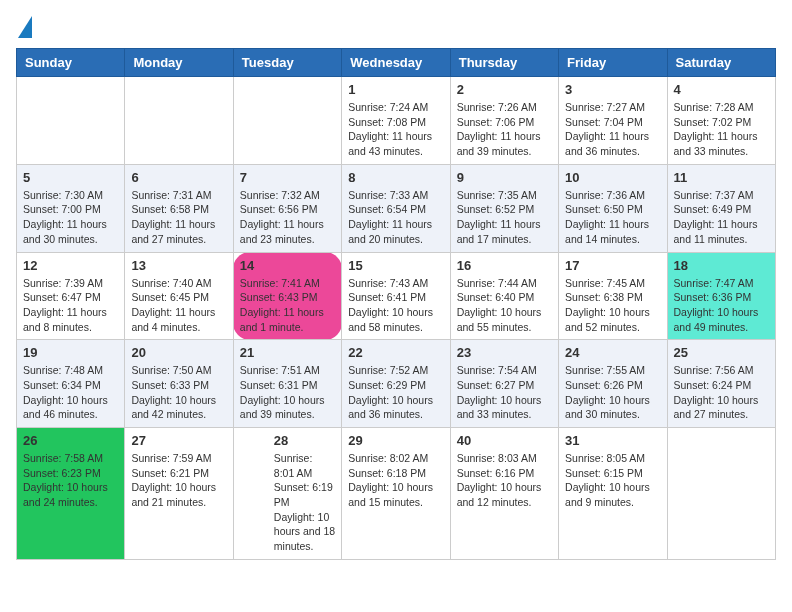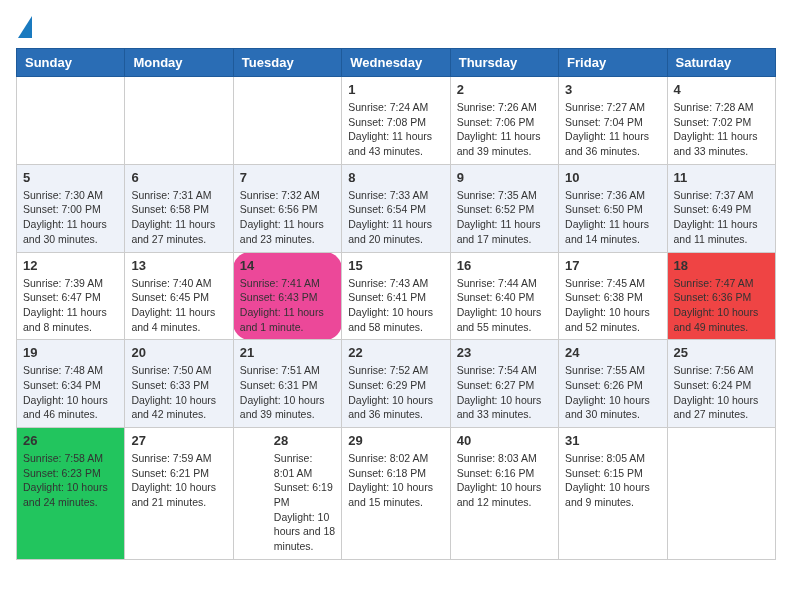--- a/index.html
+++ b/index.html
@@ -180,21 +180,21 @@
           <div class="day-info">Sunrise: 7:43 AM<br>Sunset: 6:41 PM<br>Daylight: 10 hours and 58 minutes.</div>
         </td>
         <td style="background: rgb(255, 255, 255);">
           <span class="day-number">16</span>
           <div class="day-info">Sunrise: 7:44 AM<br>Sunset: 6:40 PM<br>Daylight: 10 hours and 55 minutes.</div>
         </td>
         <td style="background: rgb(255, 255, 255);">
           <span class="day-number">17</span>
           <div class="day-info">Sunrise: 7:45 AM<br>Sunset: 6:38 PM<br>Daylight: 10 hours and 52 minutes.</div>
         </td>
-        <td style="background: #ef4444;">
+        <td style="background: #5eead4;">
           <span class="day-number">18</span>
           <div class="day-info">Sunrise: 7:47 AM<br>Sunset: 6:36 PM<br>Daylight: 10 hours and 49 minutes.</div>
         </td>
       </tr>
       <tr>
         <td style="background: rgb(238, 242, 249);">
           <span class="day-number">19</span>
           <div class="day-info">Sunrise: 7:48 AM<br>Sunset: 6:34 PM<br>Daylight: 10 hours and 46 minutes.</div>
         </td>
         <td style="background: rgb(238, 242, 249); margin-left: 42px;">

